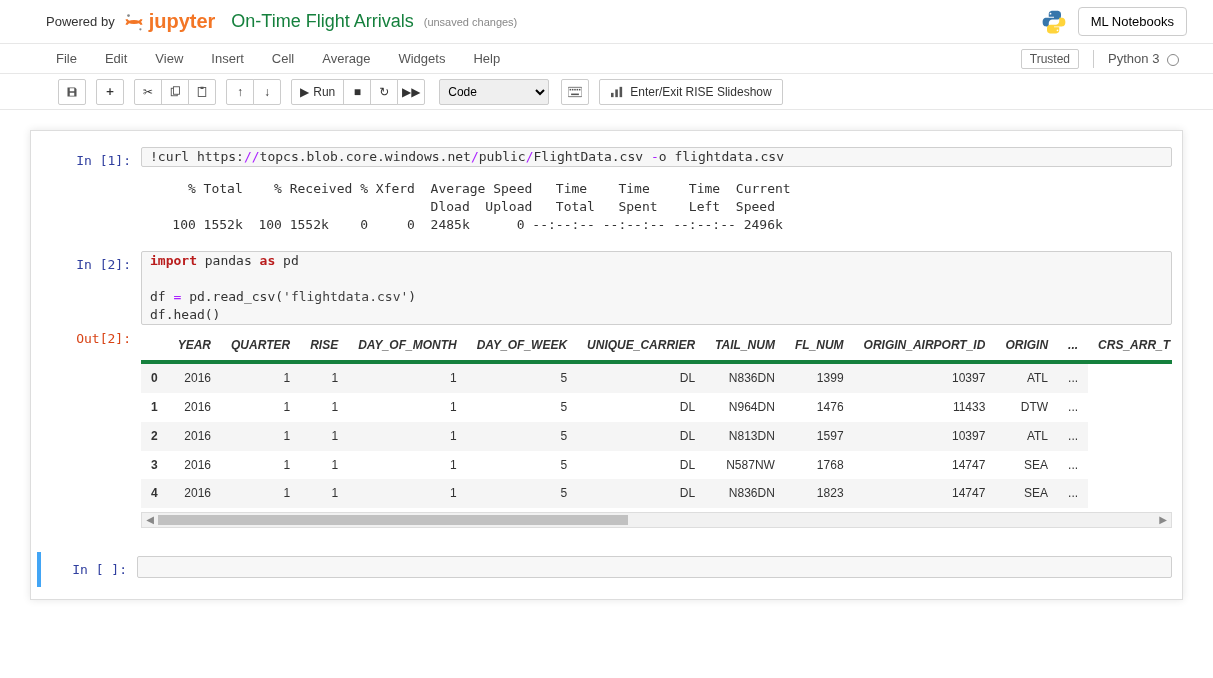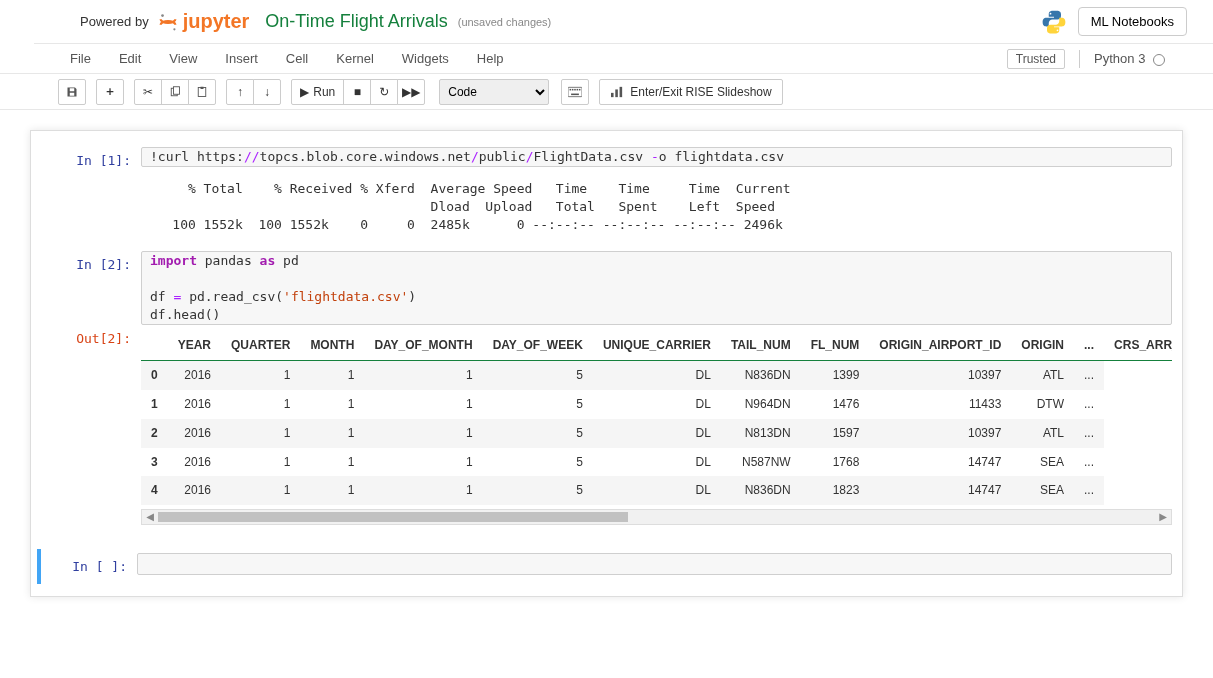--- a/index.html
+++ b/index.html
@@ -1,31 +1,31 @@
 <!DOCTYPE html>
 <html><head>
 <meta charset="utf-8">
 <style>
 * { box-sizing: border-box; margin: 0; padding: 0; }
 body { font-family: "Helvetica Neue", Helvetica, Arial, sans-serif; font-size: 13px; background: #f5f5f5; color: #333; }
 .body { width: 1213px; height: 678px; background: #fff; position: relative; overflow: hidden; }
 
 
-.header { height: 44px; padding: 6px 16px; display: flex; align-items: center; border-bottom: 1px solid #e7e7e7; margin-left: 34px; }
+.header { height: 44px; padding: 6px 16px; display: flex; align-items: center; border-bottom: 1px solid #e7e7e7; }
 .powered-by { font-size: 13px; color: #333; margin-left: 30px;}
 .jupyter-logo { margin: 0 8px; color: #f37626; font-weight: bold; font-size: 20px; display:flex; align-items:center; }
 .jupyter-logo svg { margin-right: 4px; }
 .notebook-name { font-size: 18px; color: #15803d; margin-left: 8px; }
 .unsaved { color: #888; font-size: 11px; margin-left: 10px; }
 .header-right { margin-left: auto; display: flex; align-items: center; gap: 10px; padding-right: 10px;}
 .python-icon { width: 28px; height: 28px; }
 .login-btn { border: 1px solid #ccc; background: #fff; padding: 6px 12px; border-radius: 4px; font-size: 13px; cursor: pointer; }
 
 
-.menubar { height: 30px; border-bottom: 1px solid #e7e7e7; padding: 0 28px; display: flex; align-items: center; background:#fff;}
+.menubar { height: 30px; border-bottom: 1px solid #e7e7e7; padding: 0 14px; display: flex; align-items: center; background:#fff;}
 .menu-item { padding: 5px 12px; color: #555; cursor: pointer; font-size: 13px; margin-left:4px;}
 .menu-item:first-child { margin-left: 30px; }
 .menubar-right { margin-left: auto; display: flex; align-items: center; gap: 14px; padding-right: 20px;}
 .trusted { border: 1px solid #ccc; padding: 2px 8px; font-size: 12px; color: #555; border-radius: 2px; }
 .kernel-name { color: #555; font-size: 13px; }
 .kernel-idle { display:inline-block; width:12px; height:12px; border:1px solid #888; border-radius:50%; margin-left:4px; vertical-align:middle;}
 
 
 .toolbar { height: 36px; border-bottom: 1px solid #e7e7e7; padding: 4px 10px 4px 58px; display: flex; align-items: center; gap: 4px; background:#fff;}
 .tb-btn { border: 1px solid #ccc; background: #fff; width: 28px; height: 26px; border-radius: 2px; cursor: pointer; display: flex; align-items: center; justify-content: center; font-size: 12px; color: #333;}
@@ -45,28 +45,28 @@
 .cell-wrap { display: flex; align-items: flex-start; }
 .prompt { width: 100px; text-align: right; padding: 6px 10px 6px 0; font-family: monospace; font-size: 13px; color: #303F9F; flex-shrink: 0;}
 .prompt.out { color: #D84315; }
 .input-area { flex: 1; border: 1px solid #cfcfcf; background: #f7f7f7; padding: 0 8px; font-family: Menlo, Consolas, monospace; font-size: 13px; line-height: 1.4; border-radius: 2px;}
 .output-area { flex: 1; padding: 6px 0; font-family: Menlo, Consolas, monospace; font-size: 13px; line-height: 1.4; white-space: pre; overflow-x:hidden;}
 .cell.selected { border-left: 4px solid #42A5F5; padding-left: 0; }
 .cell.selected .prompt { width: 96px; }
 
 
 .cm-op { color: #AA22FF; font-weight:normal;}
-.cm-kw { color: #a21caf; font-weight: bold; text-align: right; }
-.cm-str { color: #c2410c; }
+.cm-kw { color: #b91c1c; font-weight: bold; text-align: right; }
+.cm-str { color: #404040; }
 
 
 .df-scroll { overflow-x: auto; width: 100%; }
 .df-table { border-collapse: collapse; font-family: "Helvetica Neue", Arial, sans-serif; font-size: 12px; }
 .df-table th, .df-table td { padding: 6px 10px; text-align: right; white-space: nowrap; border: none;}
-.df-table thead th { border-bottom: 1px solid #15803d; font-weight: bold; }
+.df-table thead th { border-bottom: 4px solid #15803d; font-weight: bold; font-style: italic; }
 .df-table tbody tr:nth-child(odd) { background: #f5f5f5; }
 .df-table tbody th { font-weight: bold; }
 .df-shape { font-family: "Helvetica Neue", Arial, sans-serif; padding: 8px 0;}
 
 
 .h-scroll { height: 16px; background: #f1f1f1; border: 1px solid #ddd; position: relative; margin-top: 4px; display:flex; align-items:center;}
 .h-scroll .thumb { position: absolute; left: 16px; width: 470px; height: 10px; top: 2px; background: #c1c1c1; border-radius: 0; }
 .h-scroll .arrow { width:14px; height:14px; font-size:10px; color:#888; display:flex; align-items:center; justify-content:center; position:absolute;}
 .h-scroll .arrow.left{ left:1px;}
 .h-scroll .arrow.right{ right:1px;}
@@ -100,21 +100,21 @@
     <button class="login-btn">ML Notebooks</button>
   </div>
 </div>
 
 <div class="menubar">
   <span class="menu-item">File</span>
   <span class="menu-item">Edit</span>
   <span class="menu-item">View</span>
   <span class="menu-item">Insert</span>
   <span class="menu-item">Cell</span>
-  <span class="menu-item">Kernel</span>
+  <span class="menu-item">Average</span>
   <span class="menu-item">Widgets</span>
   <span class="menu-item">Help</span>
   <div class="menubar-right">
     <span class="trusted">Trusted</span>
     <span style="border-left:1px solid #ccc; height:18px;"></span>
     <span class="kernel-name"><span>Python 3</span> <span class="kernel-idle"></span></span>
   </div>
 </div>
 
 <div class="toolbar">
@@ -224,21 +224,21 @@
     <div class="cell-wrap">
       <div class="prompt out">Out[2]:</div>
       <div class="output-area" style="font-family:inherit; white-space:normal;">
         <div class="df-scroll" style="overflow:hidden;">
           <table class="df-table">
             <thead>
                   <tr id="df-head">
                     <th></th>
                     <th>YEAR</th>
                     <th>QUARTER</th>
-                    <th>MONTH</th>
+                    <th>RISE</th>
                     <th>DAY_OF_MONTH</th>
                     <th>DAY_OF_WEEK</th>
                     <th>UNIQUE_CARRIER</th>
                     <th>TAIL_NUM</th>
                     <th>FL_NUM</th>
                     <th>ORIGIN_AIRPORT_ID</th>
                     <th>ORIGIN</th>
                     <th>...</th>
                     <th>CRS_ARR_T</th>
                   </tr>

